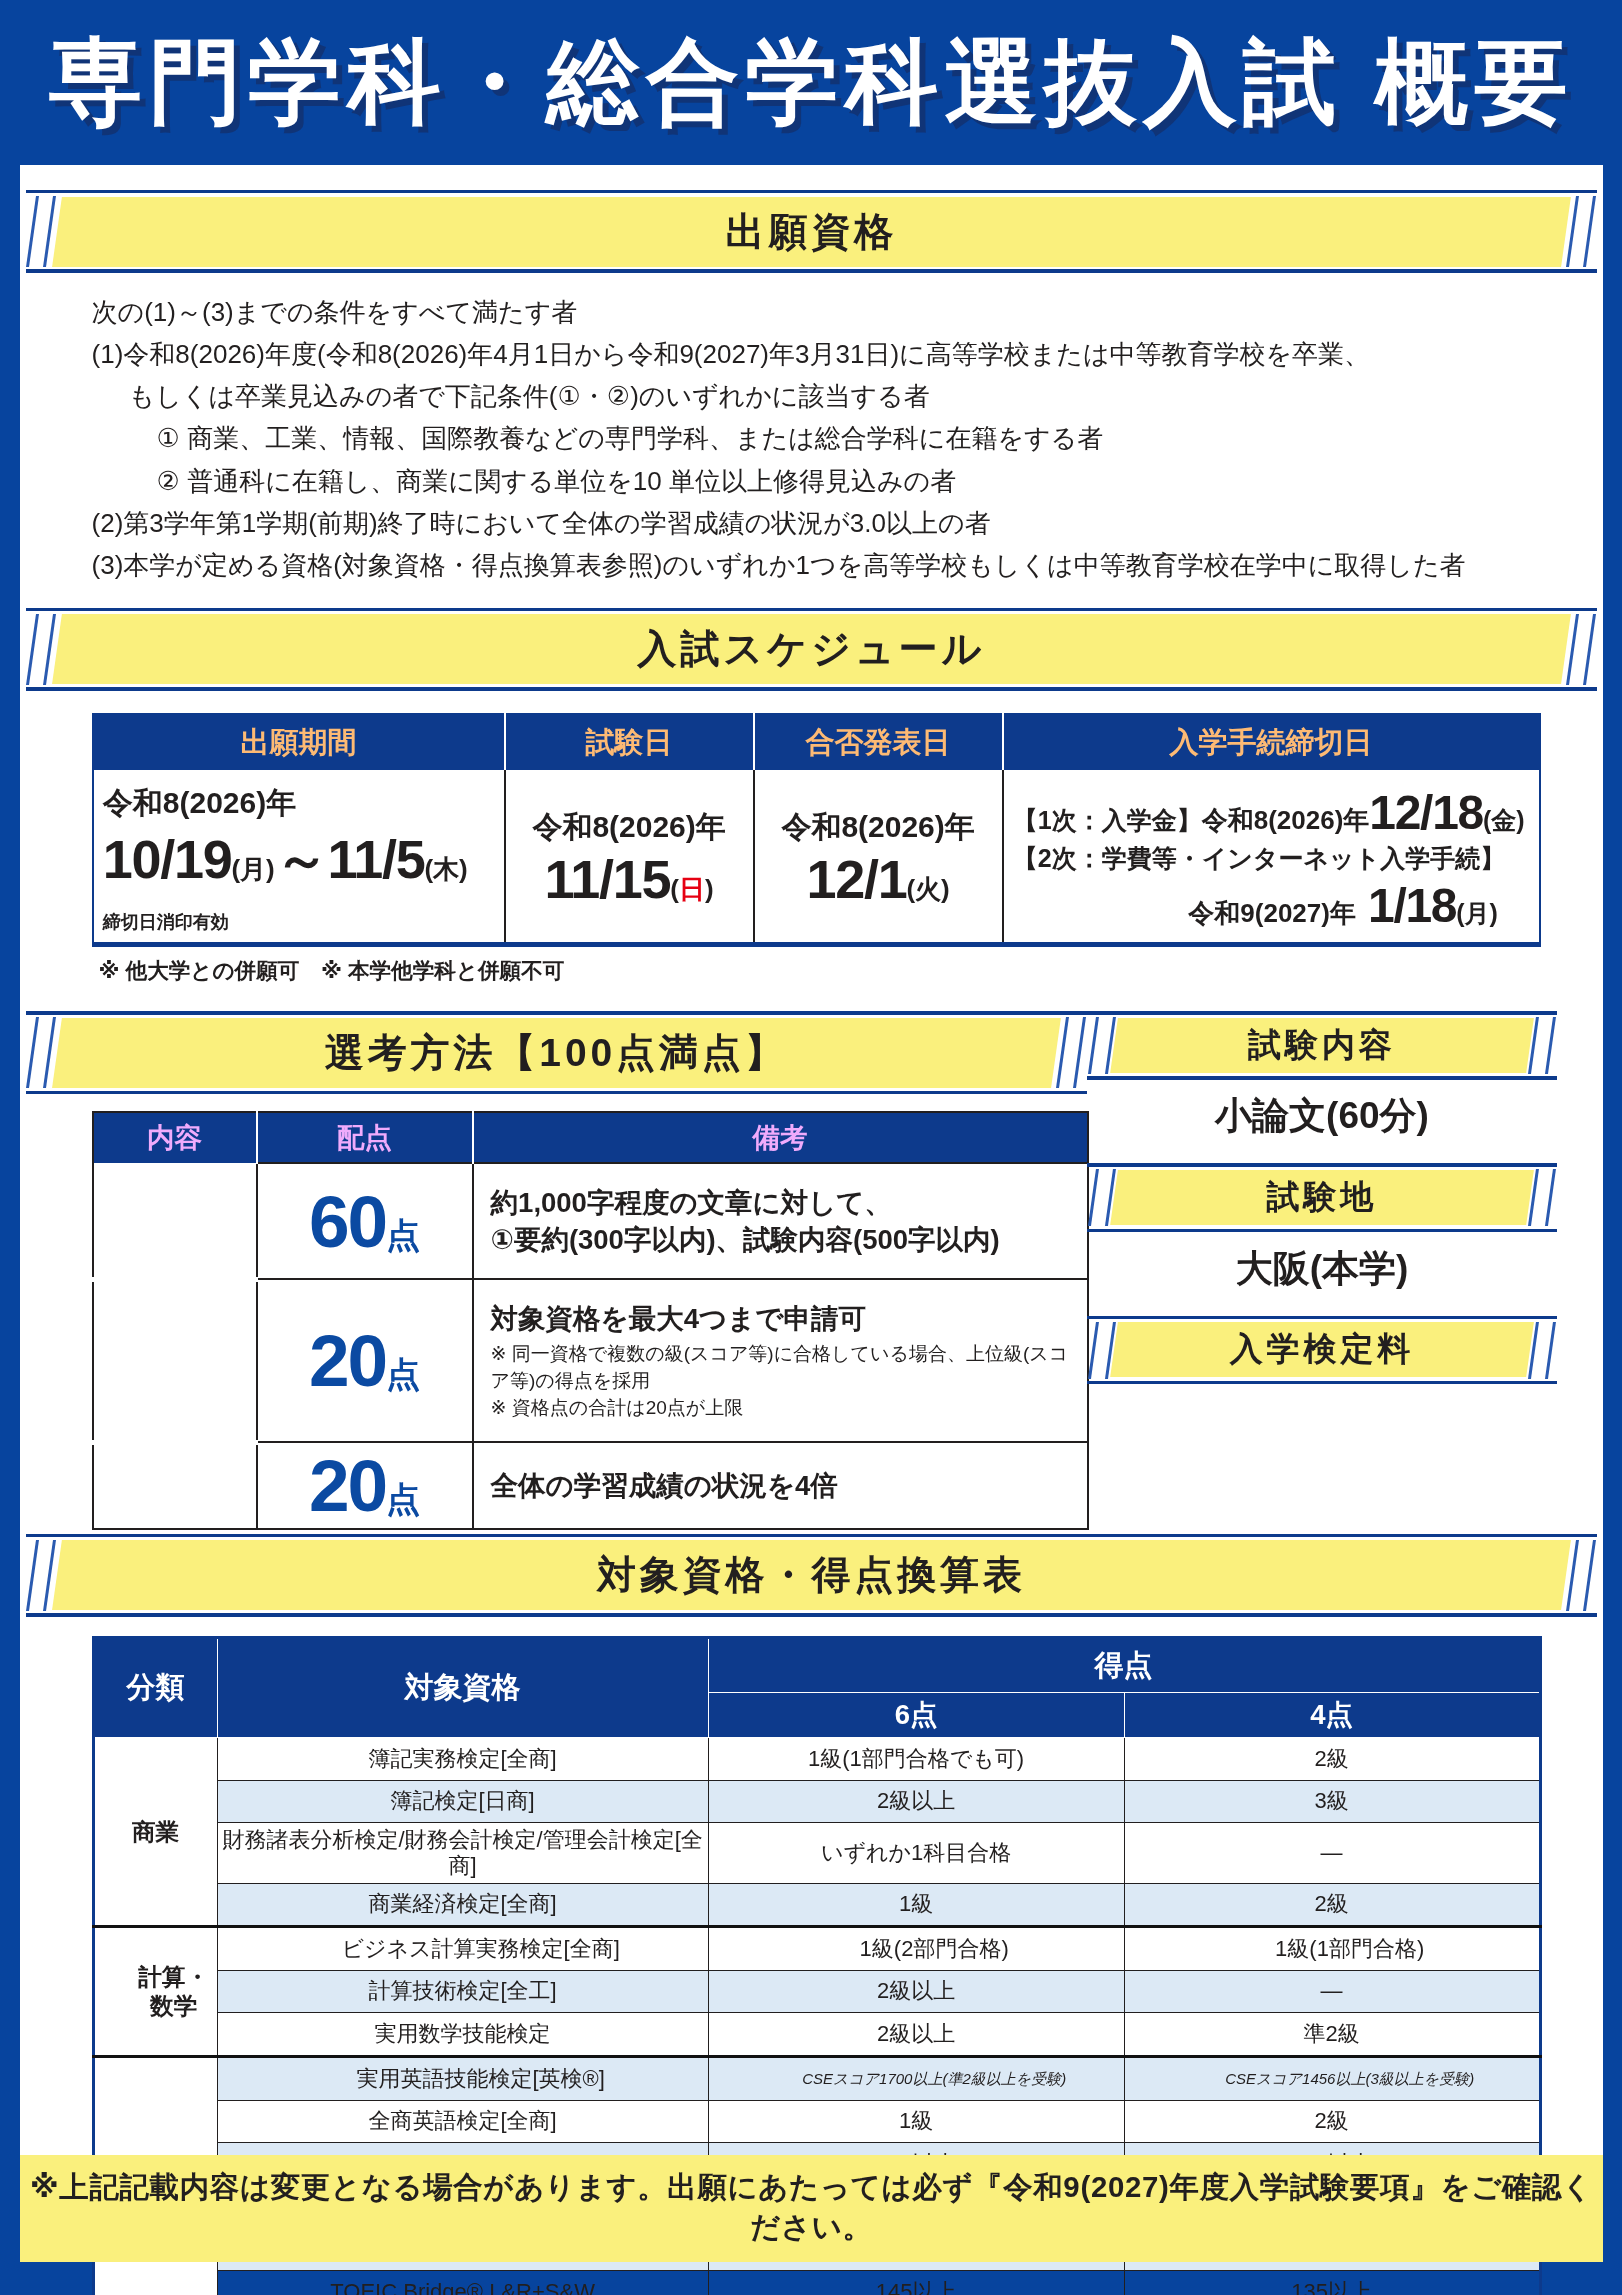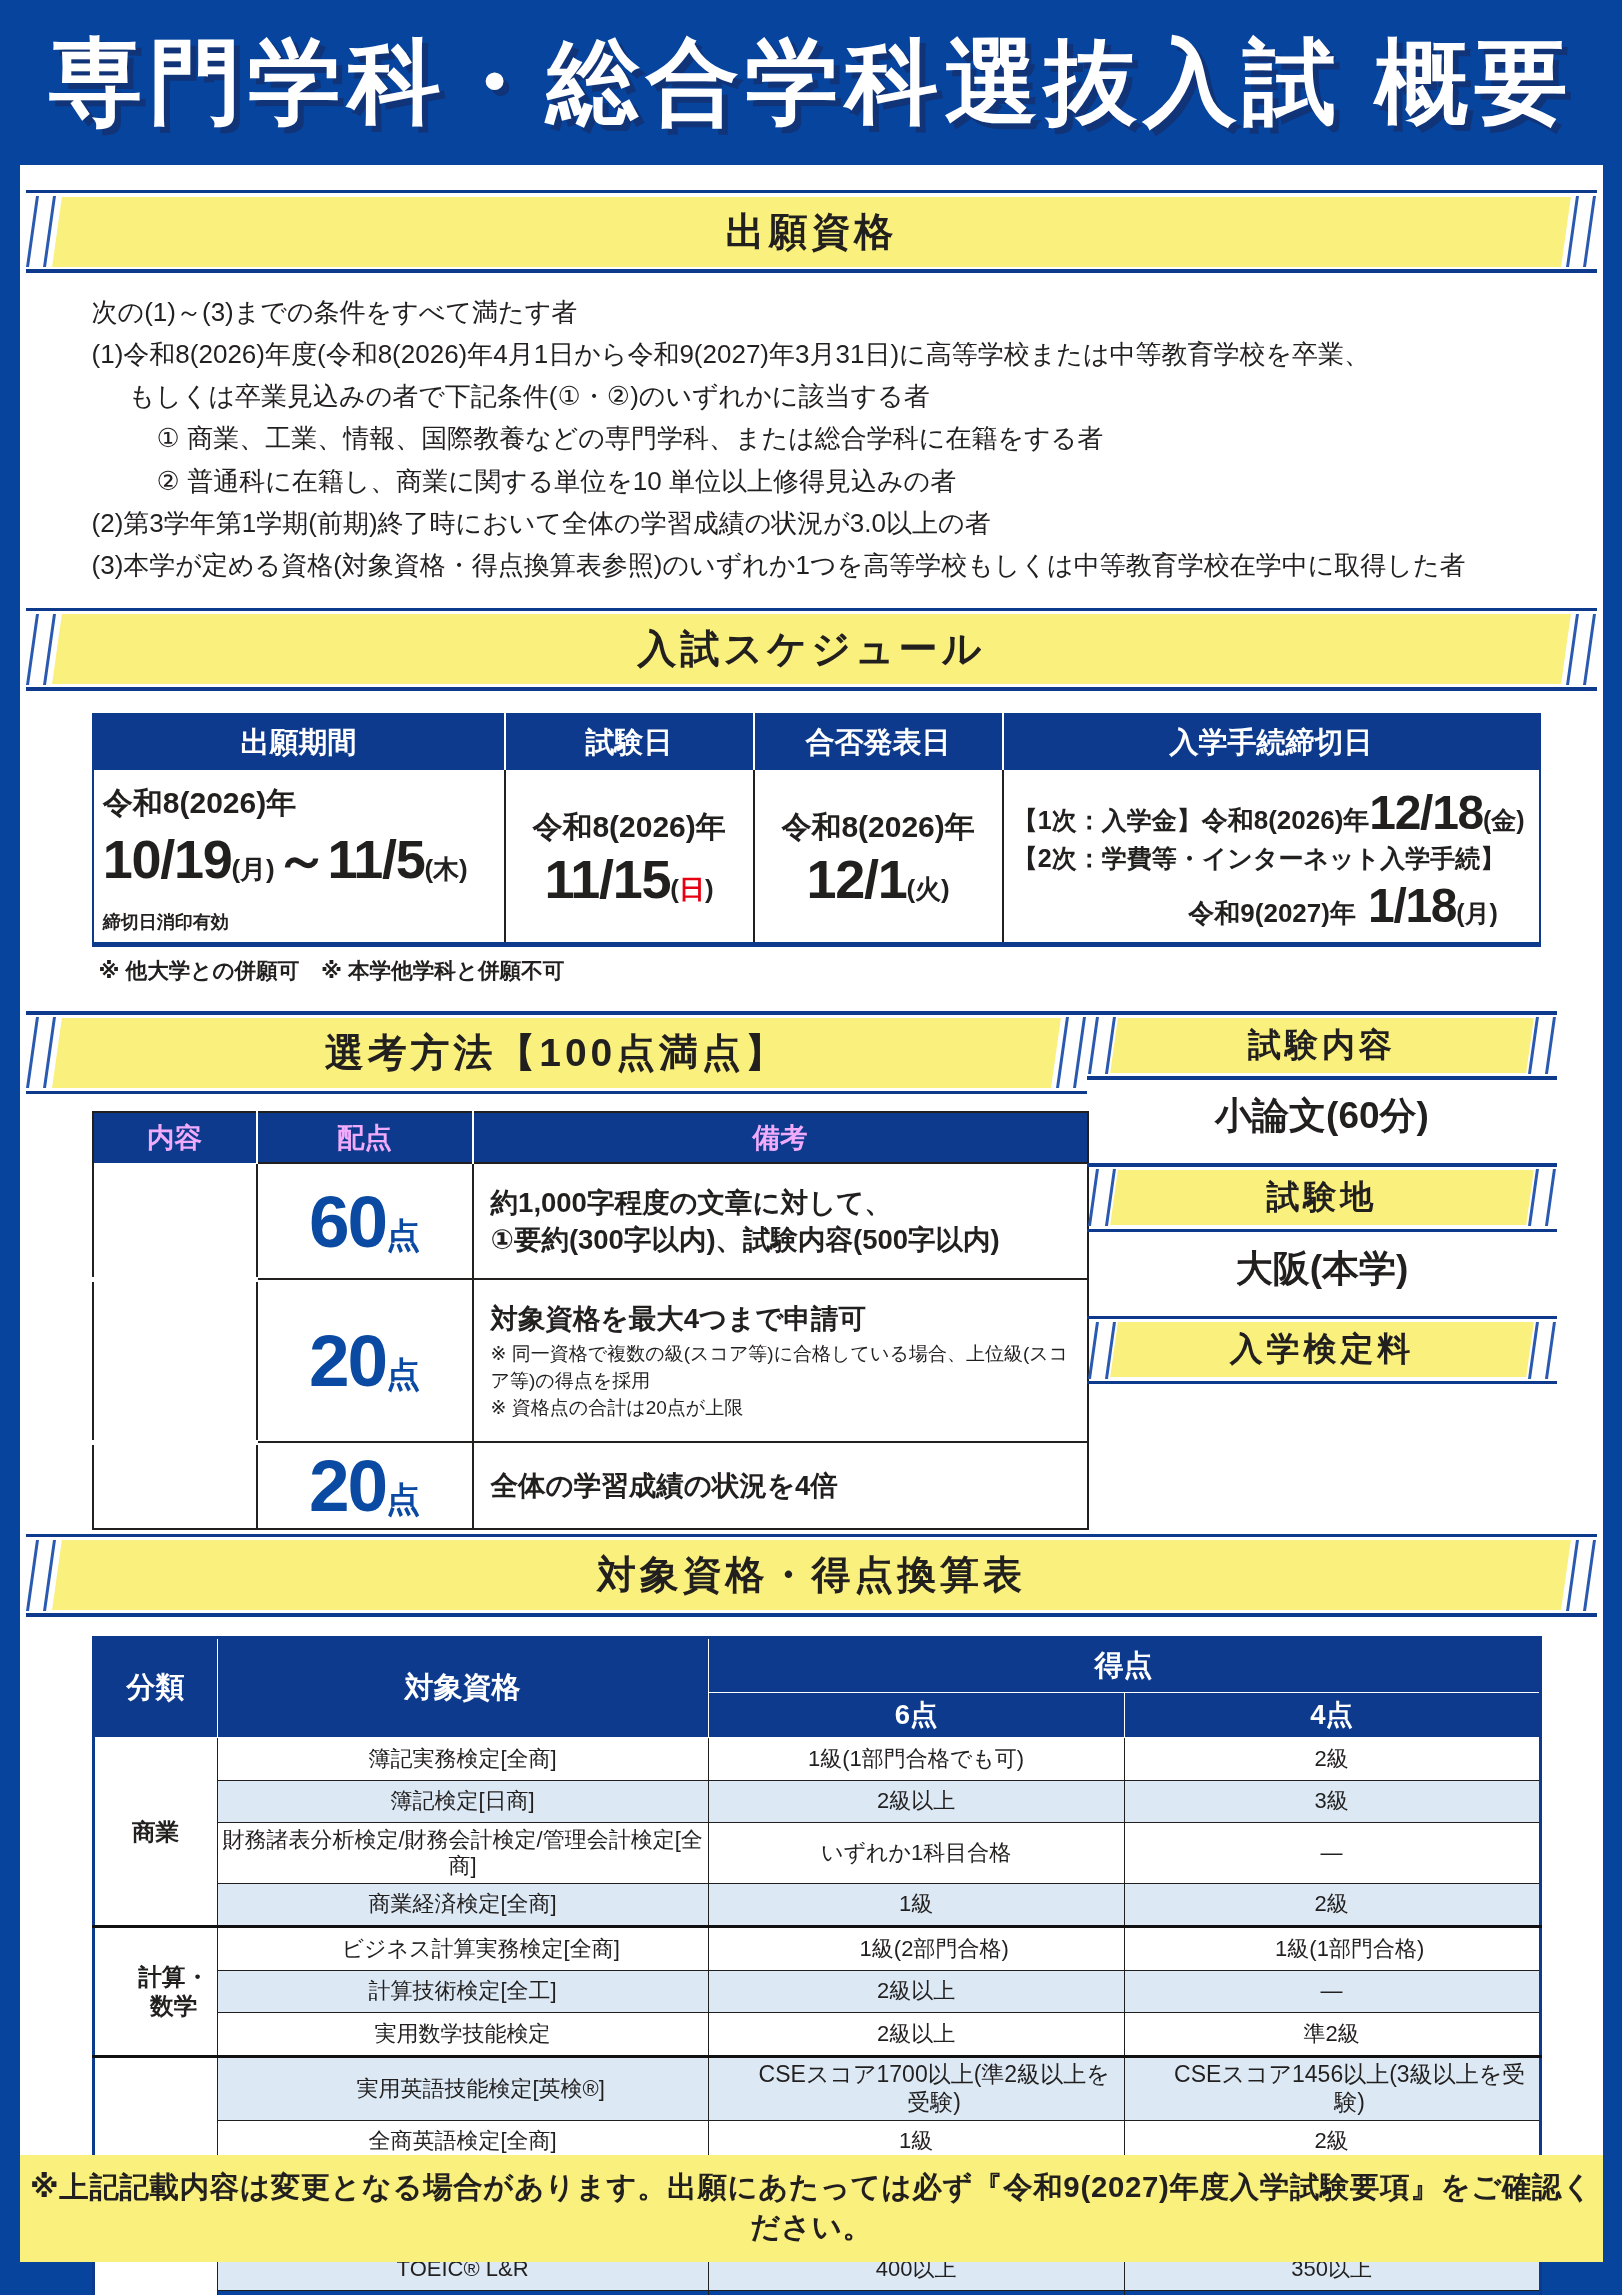--- a/index.html
+++ b/index.html
@@ -41,21 +41,21 @@
   .mini{margin:0;}
   
   .qual{margin:18.3px 72px 22px;font-size:26px;line-height:1.62;font-weight:500;}
   .qual .ind1{padding-left:37px;}
   .qual .ind2{padding-left:65px;}
   
   table{border-collapse:collapse;}
   .sched{margin:22px 0 0 72px;width:1446px;table-layout:fixed;
     border:2px solid #0d3a8c;border-bottom:5.9px solid #0d3a8c;}
   .sched th{
-    background:#0d3a8c;color:#ffffff;font-size:29px;font-weight:900;
+    background:#0d3a8c;color:#fdba74;font-size:29px;font-weight:900;
     padding:7.9px 0;border-left:2px solid #fff;}
   .sched th:first-child{border-left:none;}
   .sched td{
     background:#fff;vertical-align:middle;border-left:2px solid #221f1f;
     padding:11.8px 9.2px 6.5px;height:123px;}
   .sched td:first-child{border-left:none;}
   .d-era{font-size:30px;font-weight:900;}
   .d-big{font-size:54px;font-weight:900;letter-spacing:-1.3px;}
   .d-wd{font-size:26px;font-weight:900;}
   .d-red{color:#e60012;}
@@ -95,21 +95,21 @@
     border:3.3px solid #0d3a8c;border-bottom:6.5px solid #0d3a8c;font-size:22px;}
   .conv th{background:#0d3a8c;color:#fff;font-weight:900;border:1.3px solid #fff;}
   .conv th.h1{font-size:29px;padding:6.5px 0;}
   .conv th.h2{font-size:27.5px;padding:3.9px 0;}
   .conv td{border:1.3px solid #221f1f;text-align:center;vertical-align:middle;
     padding:3.3px 3.9px;height:35px;line-height:1.2;}
   .conv td.catcell{background:#fff;font-weight:700;font-size:23.6px;}
   .conv tr.alt td{background:#dce9f5;}
   .conv tr.alt td.catcell{background:#fff;}
   .conv tr.g td{border-top:3.3px solid #111;padding-left:40px;}
-  .conv td.sm{font-size:23px;}
+  .conv td.sm{font-size:15px;font-style:italic;}
   
   .bottom-banner{
     position:absolute;left:0;right:0;bottom:0;background:#faf07d;
     font-size:29.4px;font-weight:900;text-align:center;padding:13px 0 14.4px;
     letter-spacing:0.7px;}
 </style>
 </head>
 <body>
 
 <div class="title-bar">専門学科・総合学科選抜入試 概要</div>

